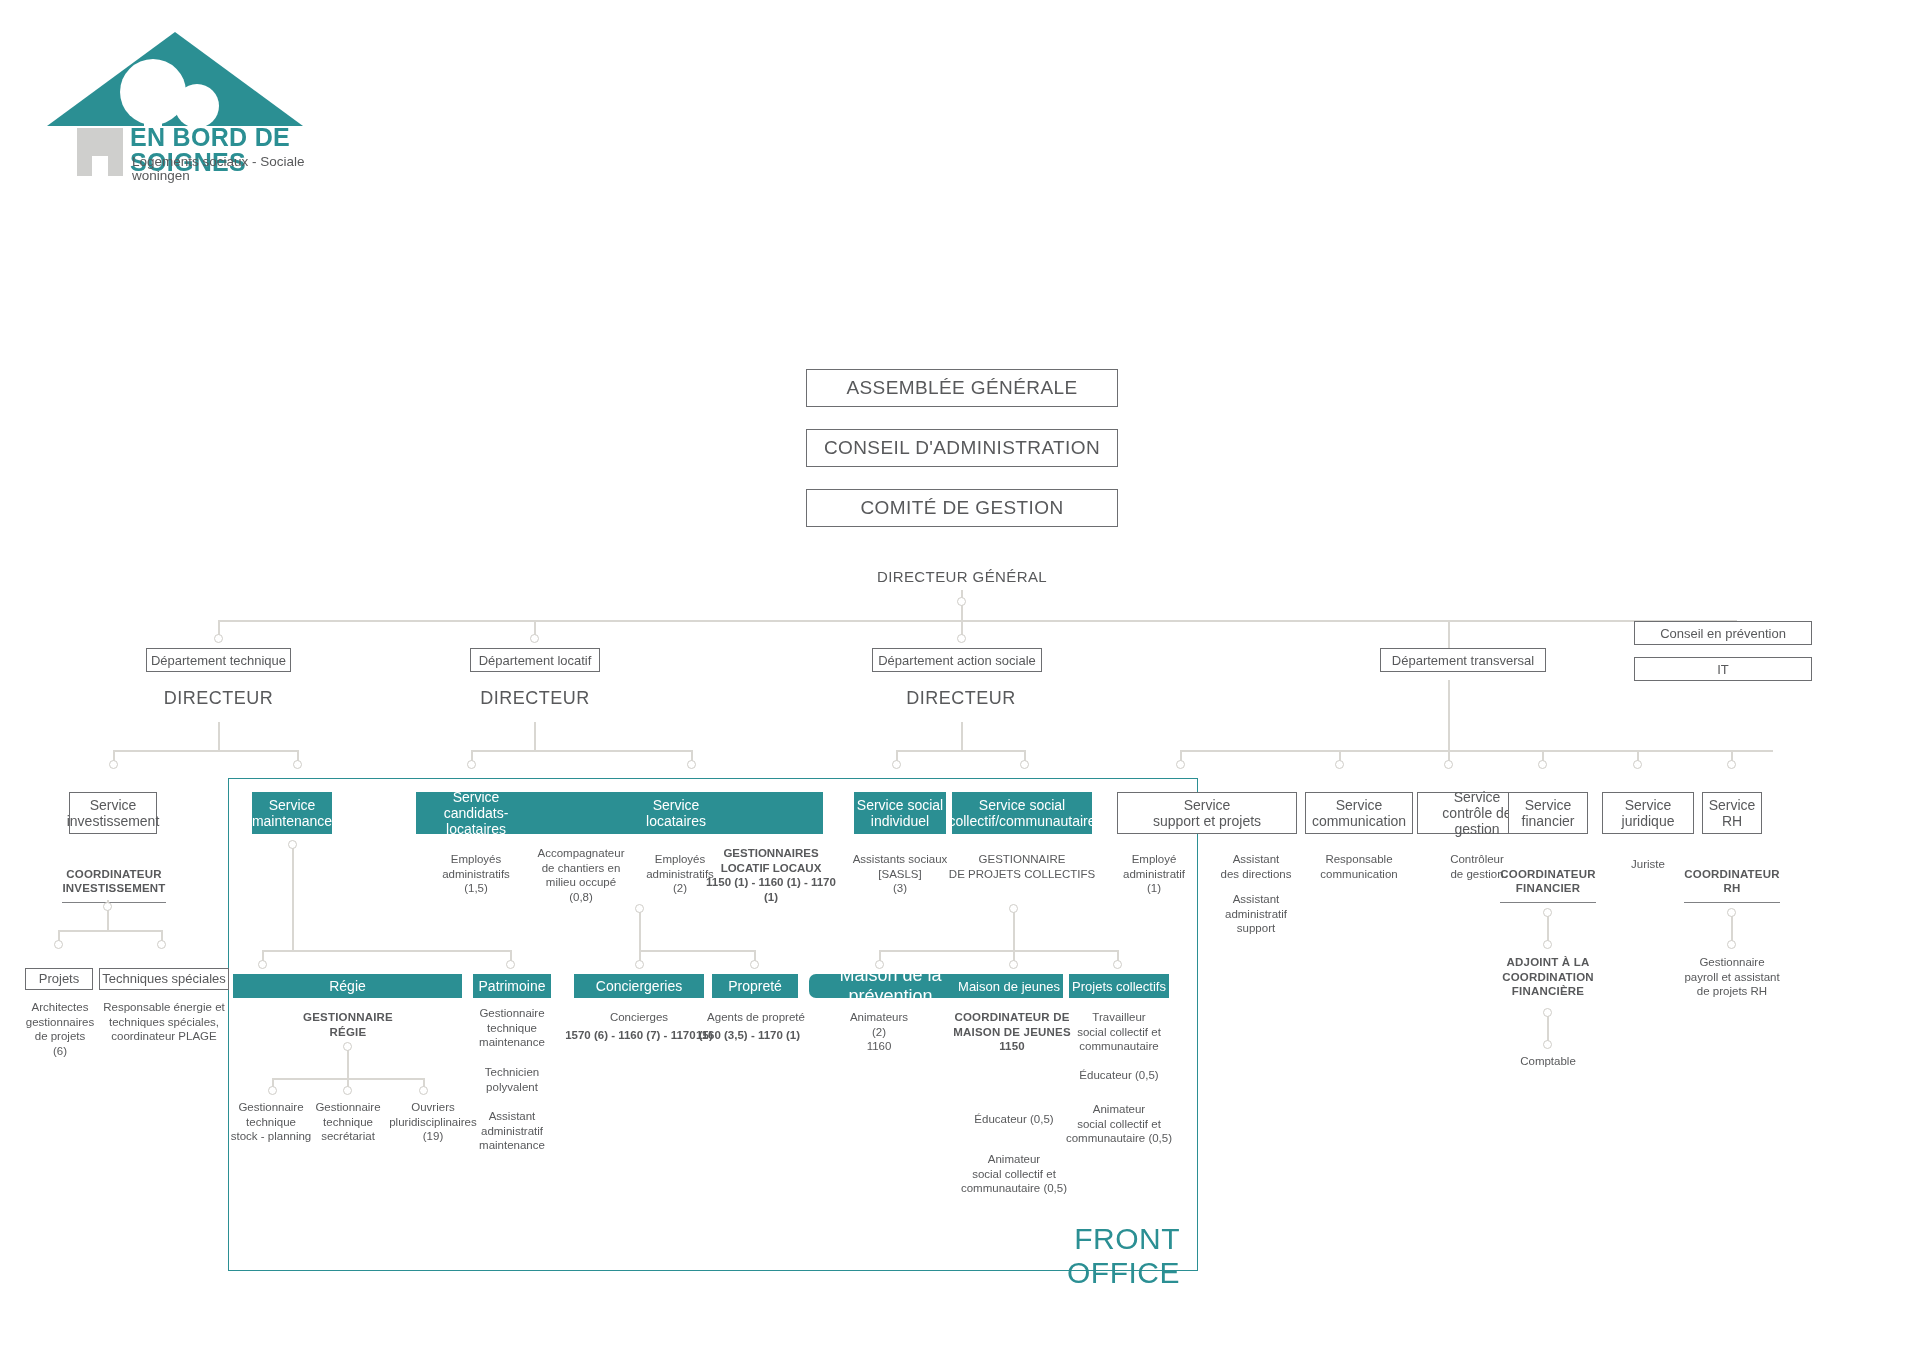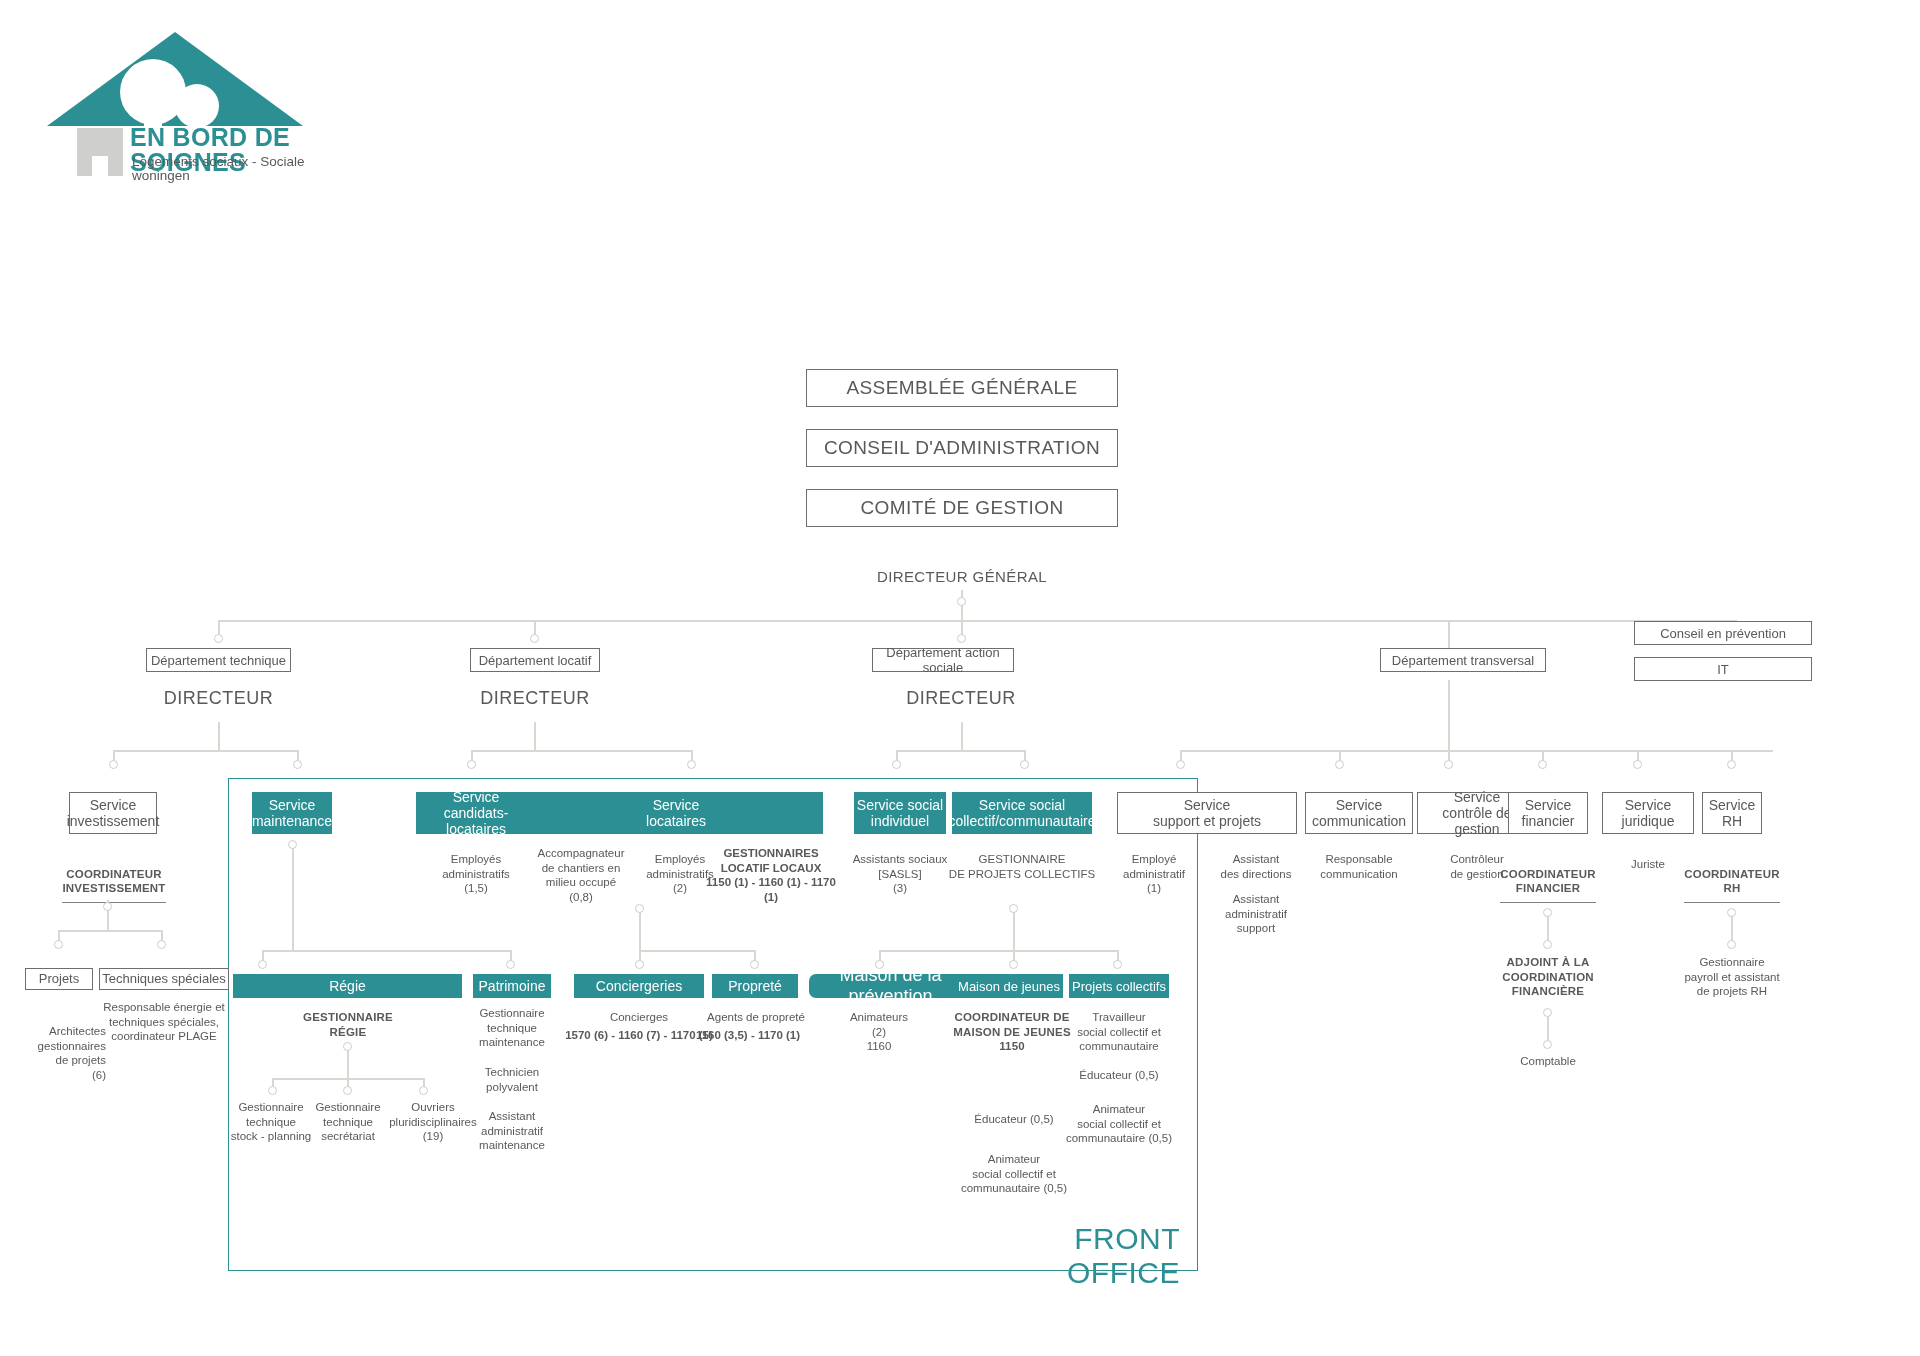--- a/index.html
+++ b/index.html
@@ -81,21 +81,21 @@
   <div class="ln lv" style="left:218px;top:620px;height:18px;"></div>
   <div class="ln lv" style="left:534px;top:620px;height:18px;"></div>
   <div class="ln lv" style="left:961px;top:620px;height:18px;"></div>
   <div class="ln lv" style="left:1448px;top:620px;height:30px;"></div>
   <div class="dot" style="left:214px;top:634px;"></div>
   <div class="dot" style="left:530px;top:634px;"></div>
   <div class="dot" style="left:957px;top:634px;"></div>
 
   <div class="box dept" style="left:146px;top:648px;width:145px;height:24px;">Département technique</div>
   <div class="box dept" style="left:470px;top:648px;width:130px;height:24px;">Département locatif</div>
-  <div class="box dept" style="left:872px;top:648px;width:142px;height:24px;">Département action sociale</div>
+  <div class="box dept" style="left:872px;top:648px;width:170px;height:24px;">Département action sociale</div>
   <div class="box dept" style="left:1380px;top:648px;width:166px;height:24px;">Département  transversal</div>
 
   <div class="plain director" style="left:146px;top:688px;width:145px;">DIRECTEUR</div>
   <div class="plain director" style="left:470px;top:688px;width:130px;">DIRECTEUR</div>
   <div class="plain director" style="left:872px;top:688px;width:178px;">DIRECTEUR</div>
 
   <div class="box dept" style="left:1634px;top:621px;width:178px;height:24px;">Conseil en prévention</div>
   <div class="box dept" style="left:1634px;top:657px;width:178px;height:24px;">IT</div>
 
   <div class="ln lv" style="left:218px;top:722px;height:28px;"></div>
@@ -235,21 +235,21 @@
 
   <div class="ln lv" style="left:107px;top:900px;height:30px;"></div>
   <div class="dot" style="left:103px;top:902px;"></div>
   <div class="ln lh" style="left:58px;top:930px;width:105px;"></div>
   <div class="ln lv" style="left:58px;top:930px;height:14px;"></div>
   <div class="ln lv" style="left:161px;top:930px;height:14px;"></div>
   <div class="dot" style="left:54px;top:940px;"></div>
   <div class="dot" style="left:157px;top:940px;"></div>
 
   <div class="box svc" style="left:25px;top:968px;width:68px;height:22px;font-size:13px;">Projets</div>
-  <div class="role" style="left:14px;top:1024px;width:92px;white-space:pre-line;text-align:right;">Architectes
+  <div class="role" style="left:14px;top:1000px;width:92px;white-space:pre-line;">Architectes
 gestionnaires
 de projets
 (6)</div>
 
   <div class="box svc" style="left:99px;top:968px;width:130px;height:22px;font-size:13px;">Techniques spéciales</div>
   <div class="role" style="left:95px;top:1000px;width:138px;white-space:pre-line;">Responsable énergie et
 techniques spéciales,
 coordinateur PLAGE</div>
 
   <div class="ln lv" style="left:292px;top:844px;height:106px;"></div>

